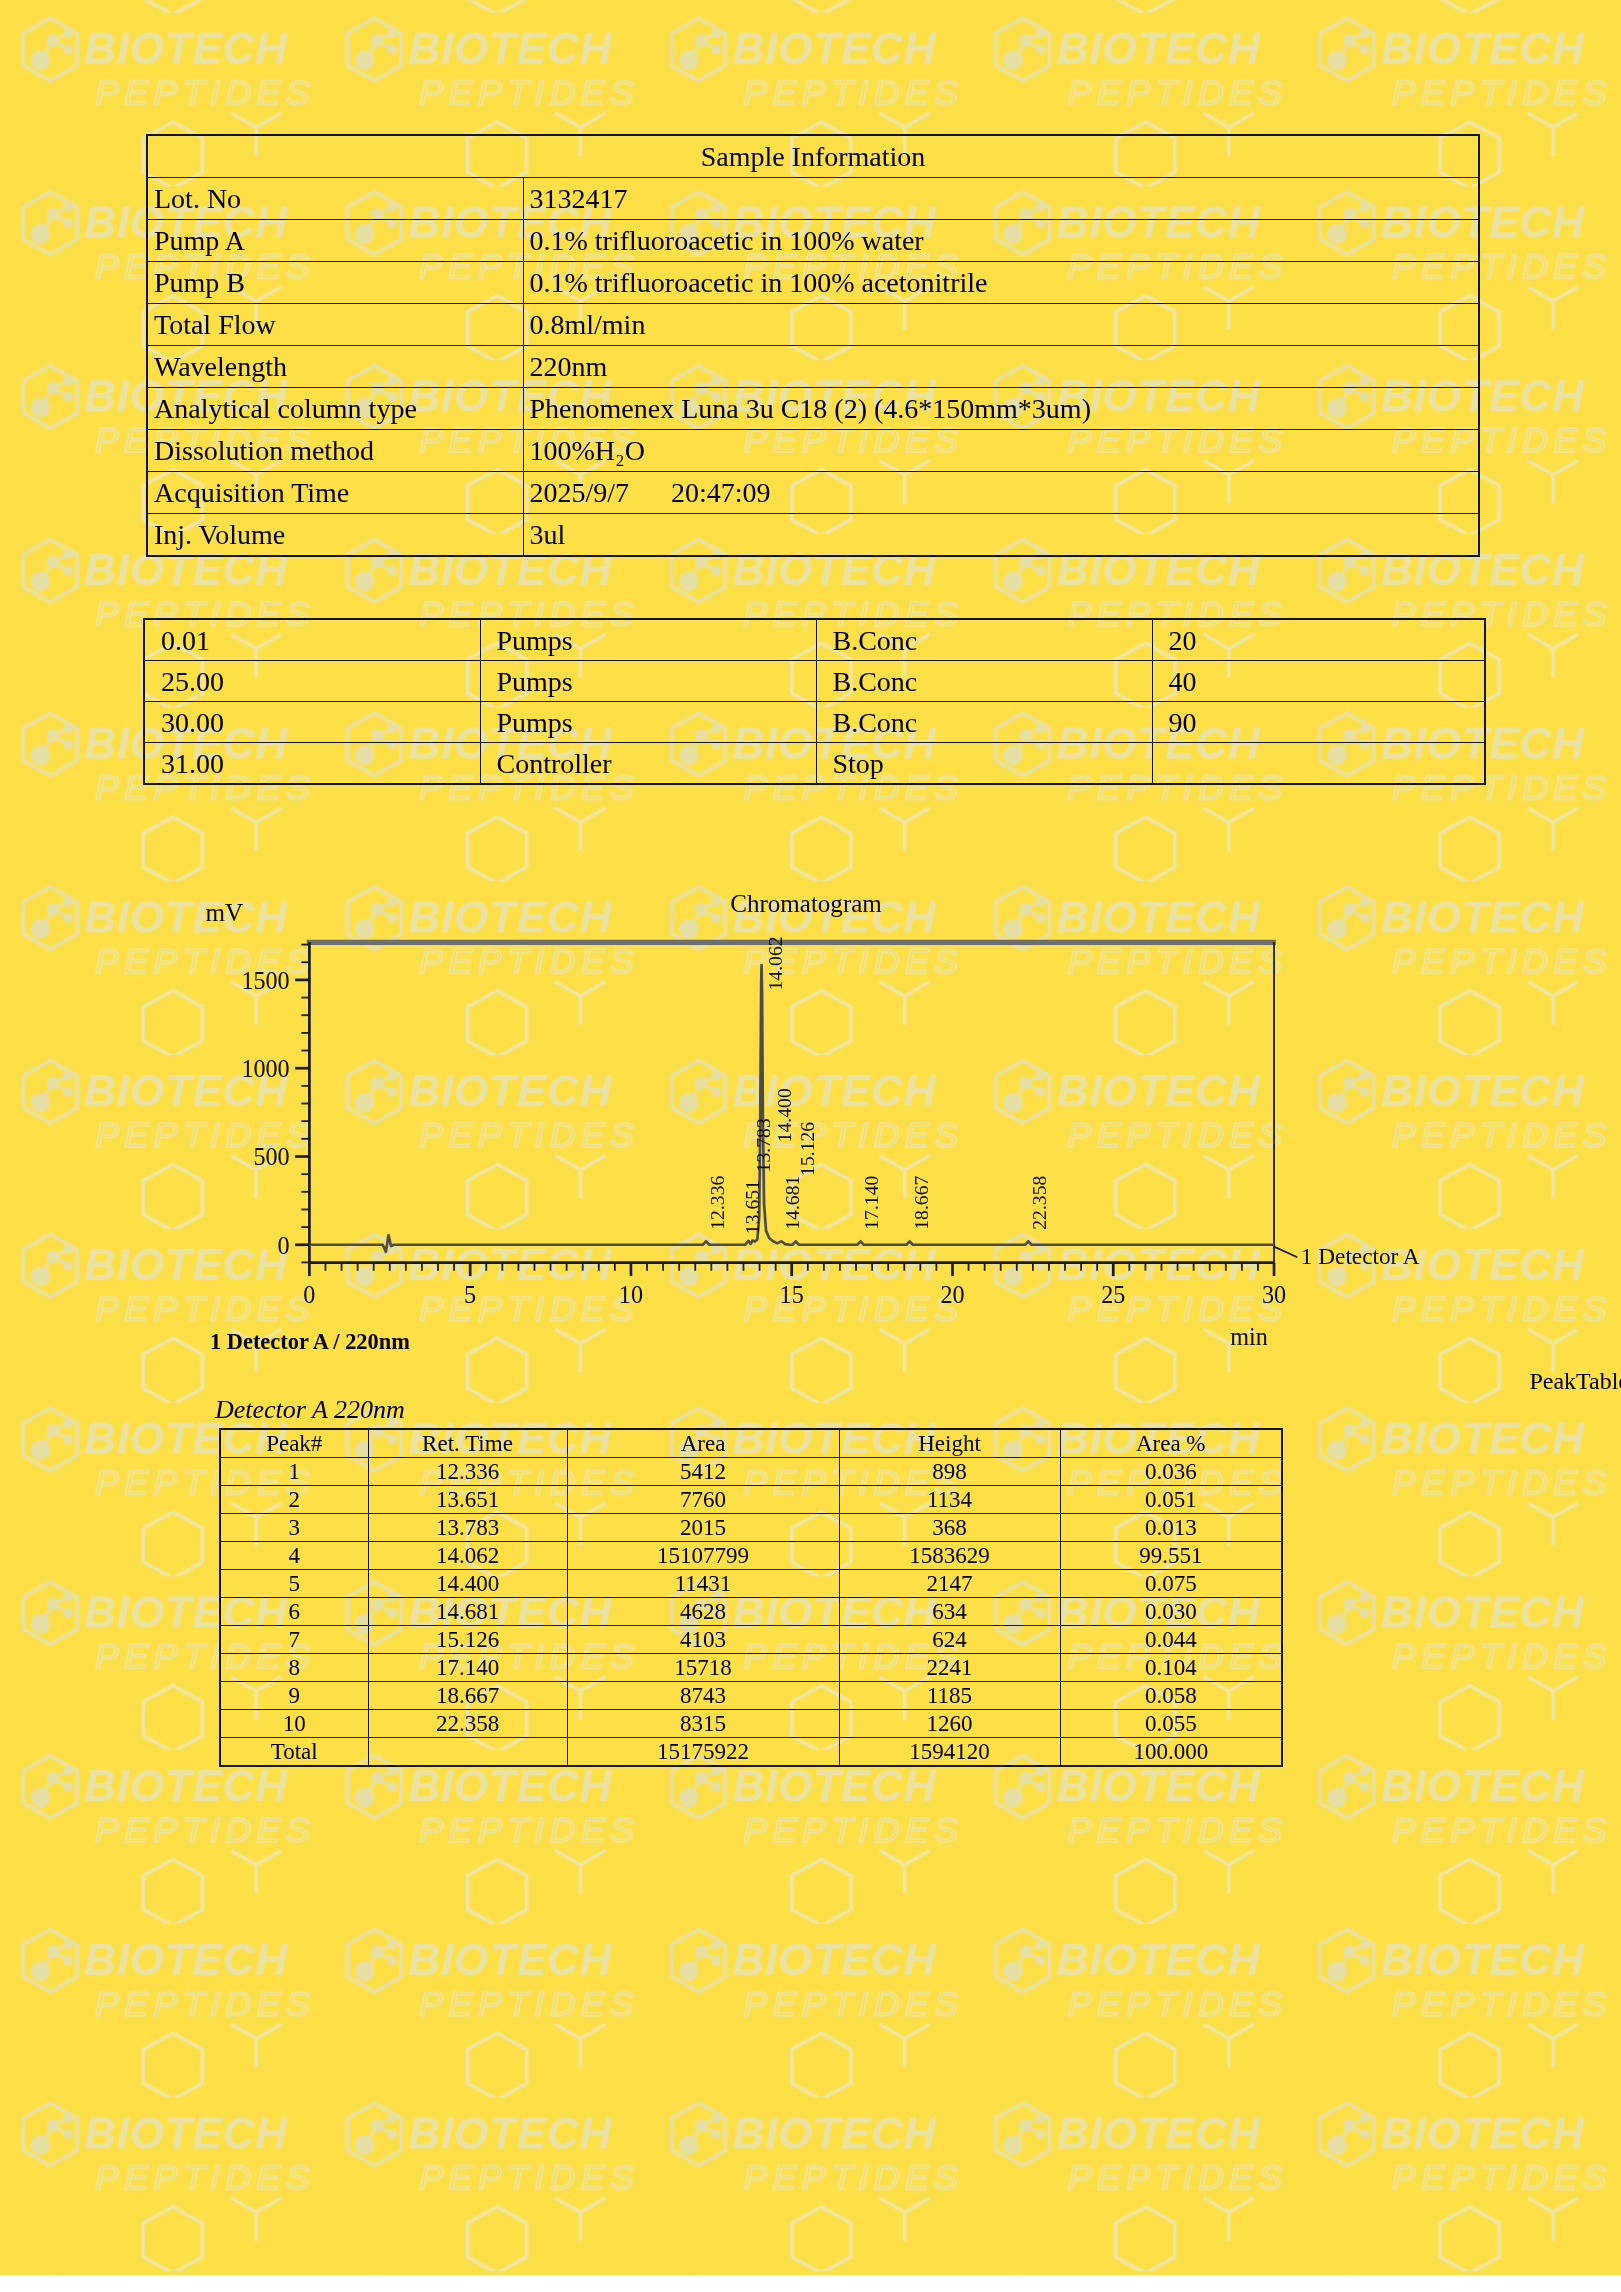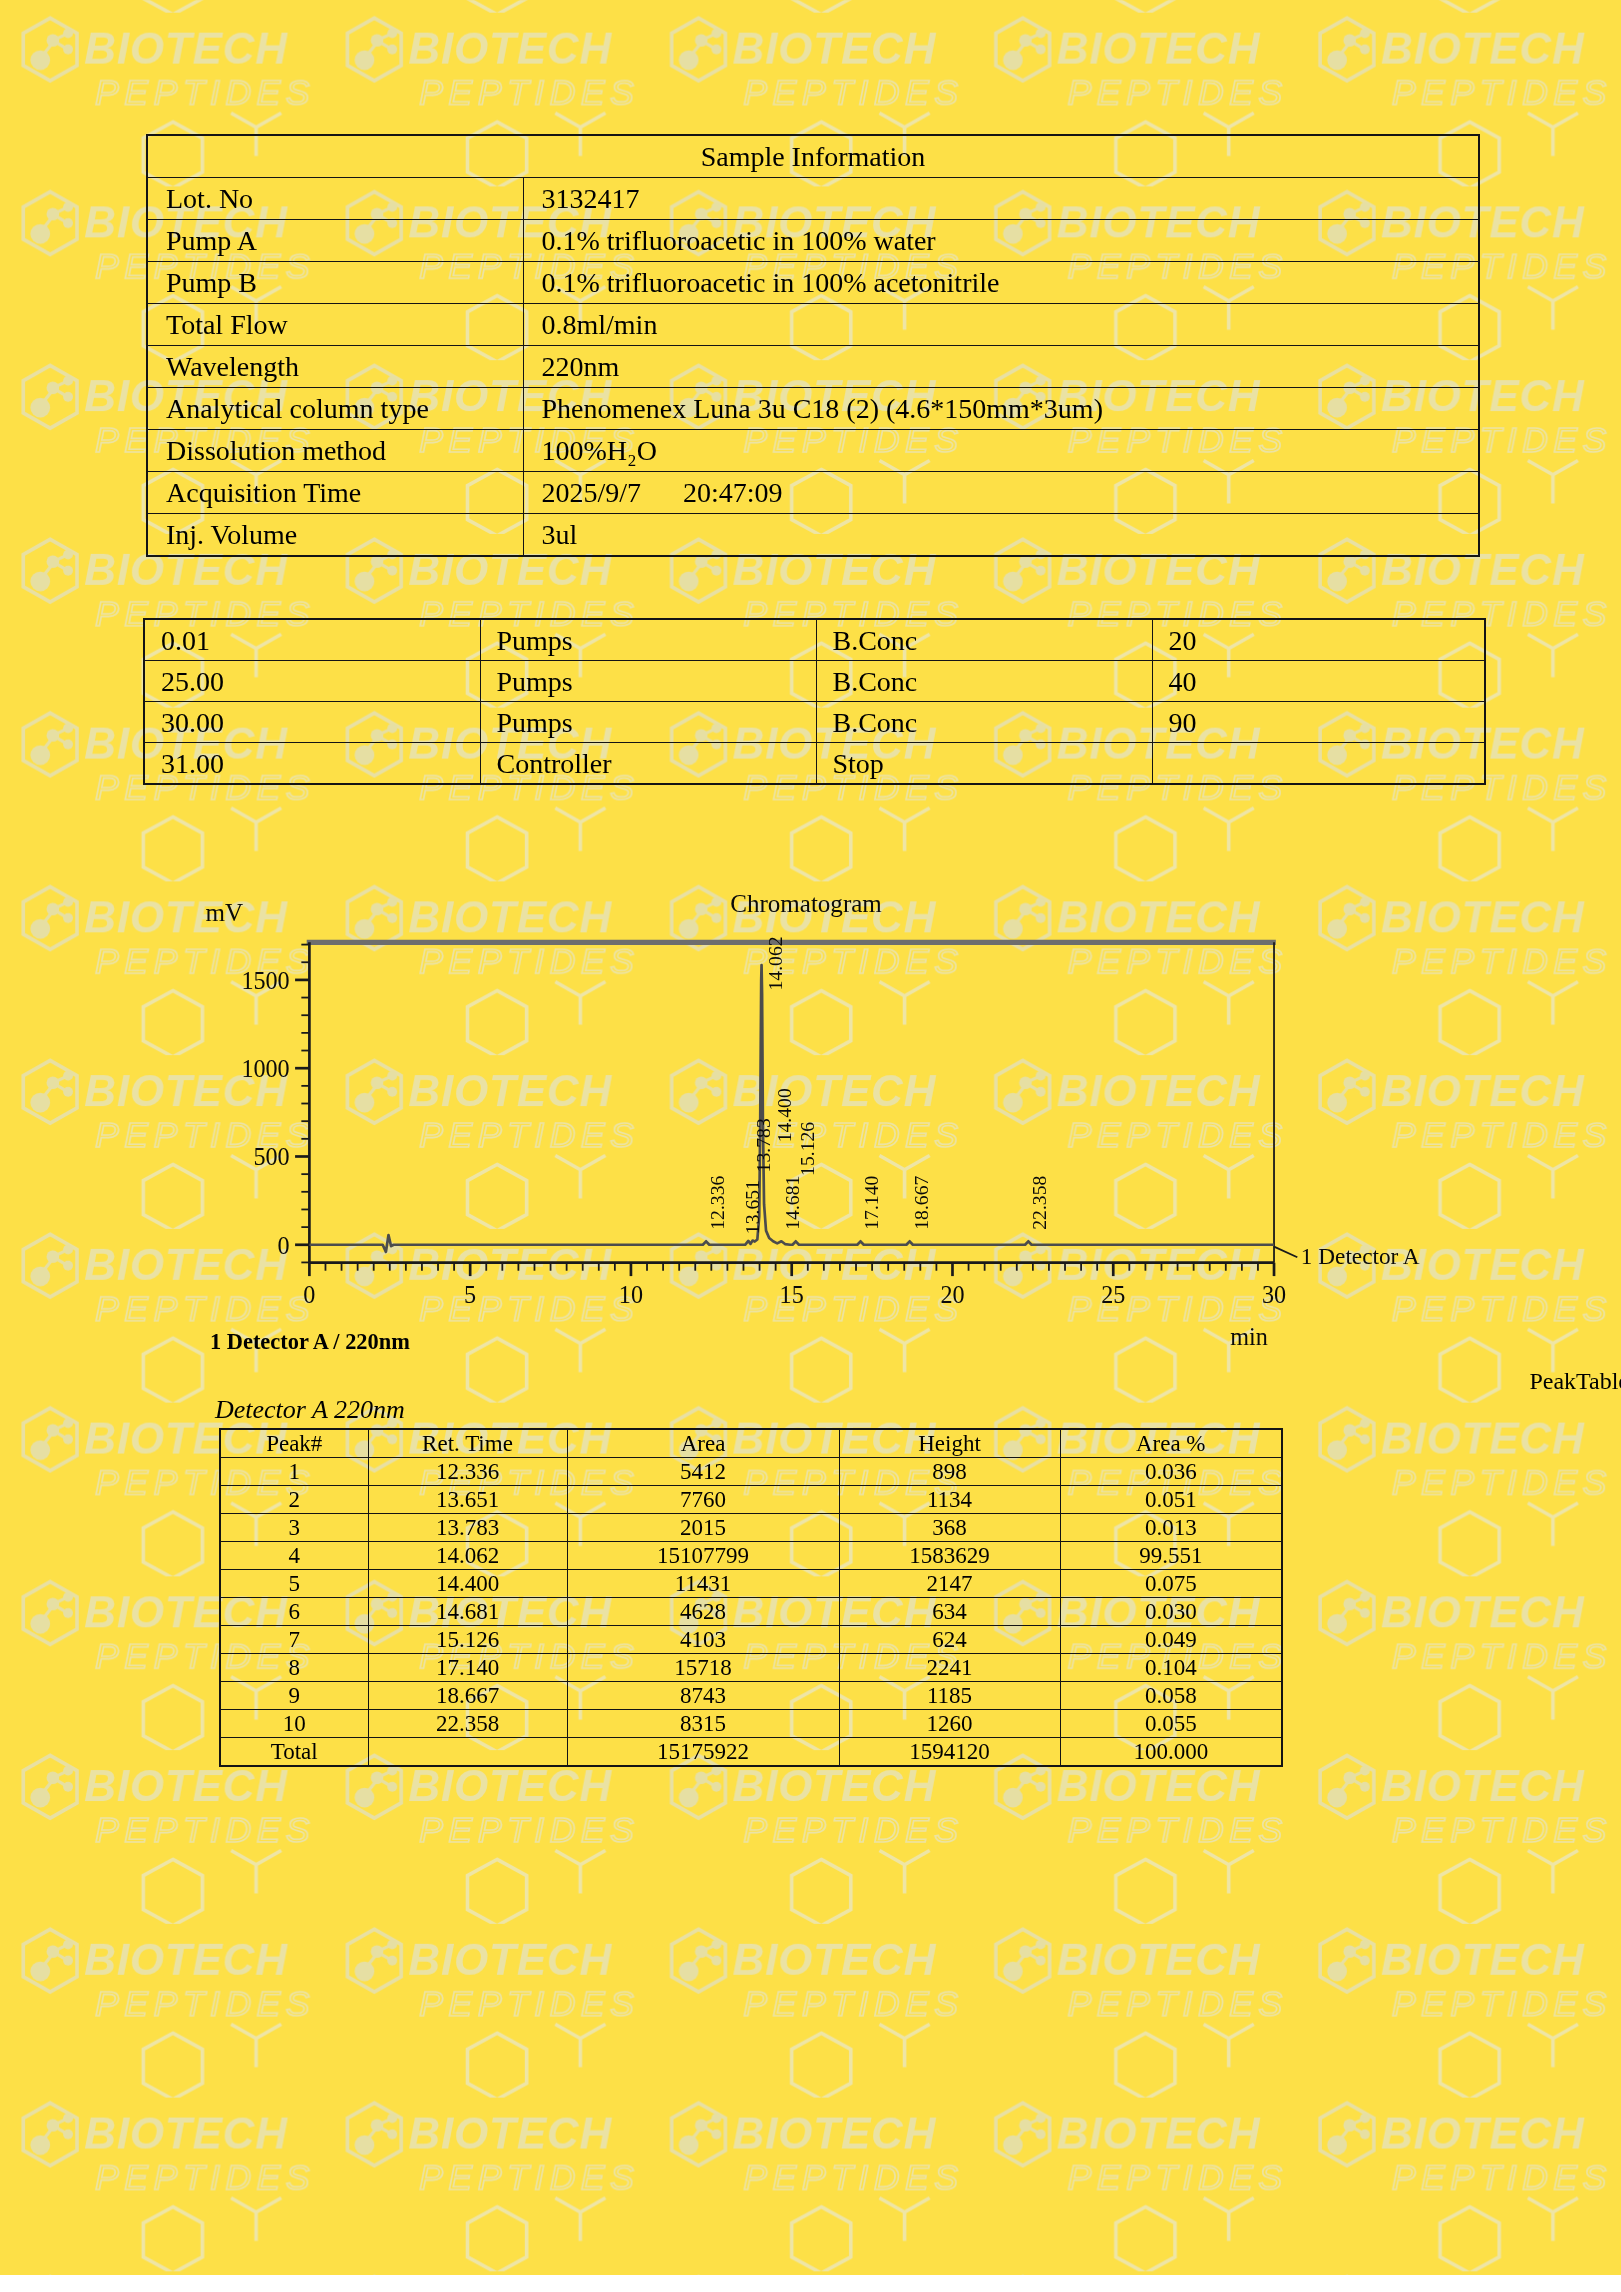--- a/index.html
+++ b/index.html
@@ -7,21 +7,21 @@
         font-family:"Liberation Serif", serif;color:#000;}
   .watermark{position:absolute;left:0;top:0;z-index:0;}
   .content{position:absolute;left:0;top:0;width:100%;height:100%;z-index:1;}
 
   table{border-collapse:collapse;background:transparent;table-layout:fixed;}
   td{overflow:hidden;}
 
   
   .sample-table{position:absolute;left:146px;top:134px;width:1334px;border:2.7px solid #141414;}
   .sample-table td{border:1.8px solid #141414;font-size:28px;line-height:39px;height:41px;
-                   padding:0 0 0 18px;white-space:pre;}
+                   padding:0 0 0 6px;white-space:pre;}
   .sample-table td.tbl-title{text-align:center;padding:0;}
 
   
   .program-table{position:absolute;left:143px;top:618px;width:1343px;border:2.7px solid #141414;}
   .program-table td{border:1.8px solid #141414;font-size:28px;line-height:39px;height:40px;
                     padding:0 0 0 16px;white-space:pre;}
 
   
   .chart{position:absolute;left:0;top:860px;}
   .chart text{font-family:"Liberation Serif", serif;fill:#0a0a0a;}
@@ -319,21 +319,21 @@
             <td>14.681</td>
             <td>4628</td>
             <td>634</td>
             <td>0.030</td>
           </tr>
       <tr>
             <td>7</td>
             <td>15.126</td>
             <td>4103</td>
             <td>624</td>
-            <td>0.049</td>
+            <td>0.044</td>
           </tr>
       <tr>
             <td>8</td>
             <td>17.140</td>
             <td>15718</td>
             <td>2241</td>
             <td>0.104</td>
           </tr>
       <tr>
             <td>9</td>

